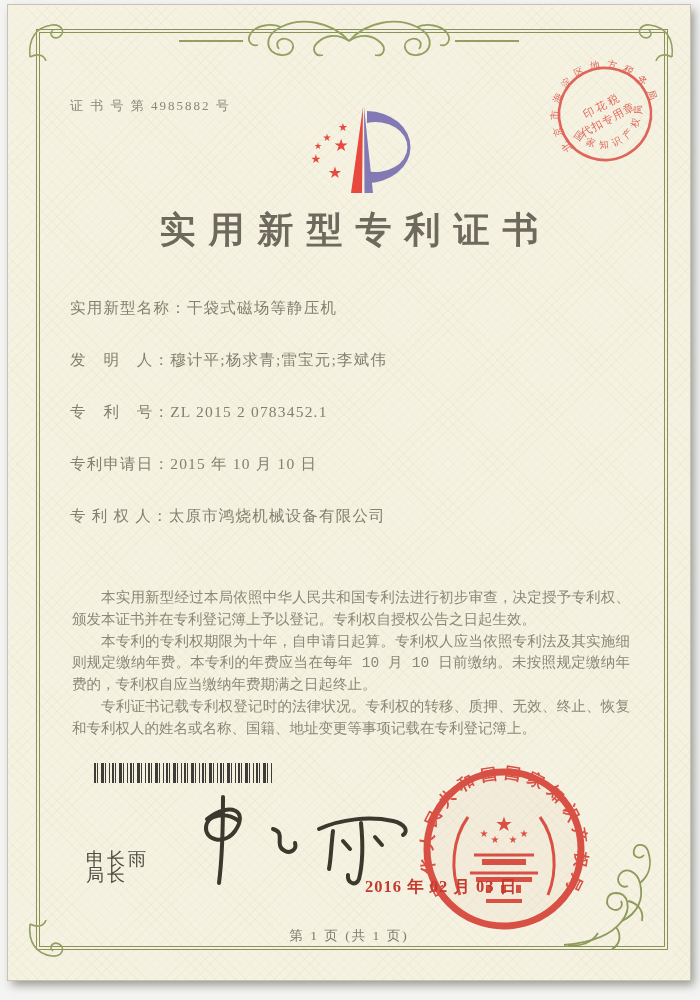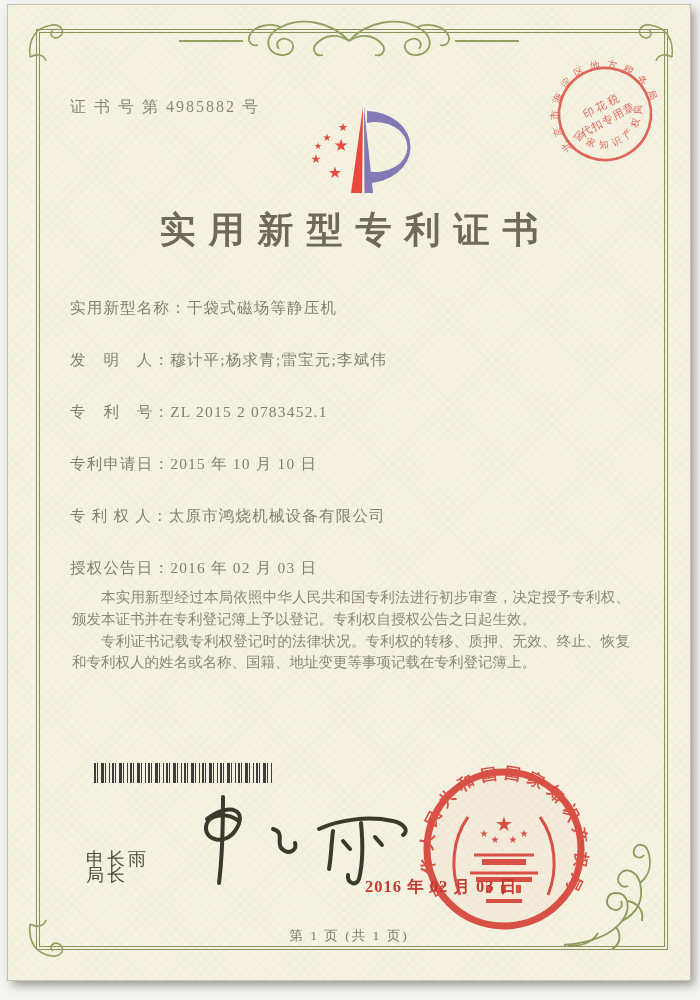--- a/index.html
+++ b/index.html
@@ -15,21 +15,21 @@
       repeating-linear-gradient(-45deg, rgba(150,156,100,0.05) 0 1px, transparent 1px 7px),
       #f5f2e1;
     box-shadow:0 0 0 1px #c6c3b6, 4px 5px 9px rgba(75,73,64,.55);
   }
   .frame{
     position:absolute;left:28px;top:24px;right:22px;bottom:30px;
     border:4px double #8b9257;
   }
   .cert-no{
     position:absolute;left:62px;top:92px;
-    font-size:16px;color:#8a8779;letter-spacing:2px;
+    font-size:13px;color:#8a8779;letter-spacing:2px;
   }
   .logo{position:absolute;left:255px;top:96px;width:180px;height:102px;}
   .title{
     position:absolute;left:0;top:201px;width:100%;text-align:center;
     font-size:36px;font-weight:600;color:#6e695d;letter-spacing:13px;text-indent:13px;
   }
   .field{
     position:absolute;left:62px;width:560px;
     font-size:15.5px;color:#82806f;letter-spacing:1.2px;white-space:nowrap;
   }
@@ -137,24 +137,24 @@
     </g>
   </svg>
 
   <div class="title">实用新型专利证书</div>
 
   <div class="field" style="top:293px">实用新型名称：干袋式磁场等静压机</div>
   <div class="field" style="top:345px">发　明　人：穆计平;杨求青;雷宝元;李斌伟</div>
   <div class="field" style="top:397px">专　利　号：ZL 2015 2 0783452.1</div>
   <div class="field" style="top:449px">专利申请日：2015 年 10 月 10 日</div>
   <div class="field" style="top:501px">专 利 权 人：太原市鸿烧机械设备有限公司</div>
-  <div class="field" style="top:553px">授权公告日：2016 年 02 月 03 日</div>
 
   <div class="body-text">
     <p>本实用新型经过本局依照中华人民共和国专利法进行初步审查，决定授予专利权、颁发本证书并在专利登记簿上予以登记。专利权自授权公告之日起生效。</p>
+    <p>本专利的专利权期限为十年，自申请日起算。专利权人应当依照专利法及其实施细则规定缴纳年费。本专利的年费应当在每年 10 月 10 日前缴纳。未按照规定缴纳年费的，专利权自应当缴纳年费期满之日起终止。</p>
     <p>专利证书记载专利权登记时的法律状况。专利权的转移、质押、无效、终止、恢复和专利权人的姓名或名称、国籍、地址变更等事项记载在专利登记簿上。</p>
   </div>
 
   <div class="barcode"></div>
 
   <div class="sig-title">局长</div>
   <div class="sig-name">申长雨</div>
   <svg class="signature-svg" viewBox="0 0 250 112">
     <g stroke="#3b382e" stroke-width="4" fill="none" stroke-linecap="round">
       <path d="M34,34 C58,16 76,26 62,46 C52,60 32,56 33,42 C34,30 52,26 66,36"></path>

